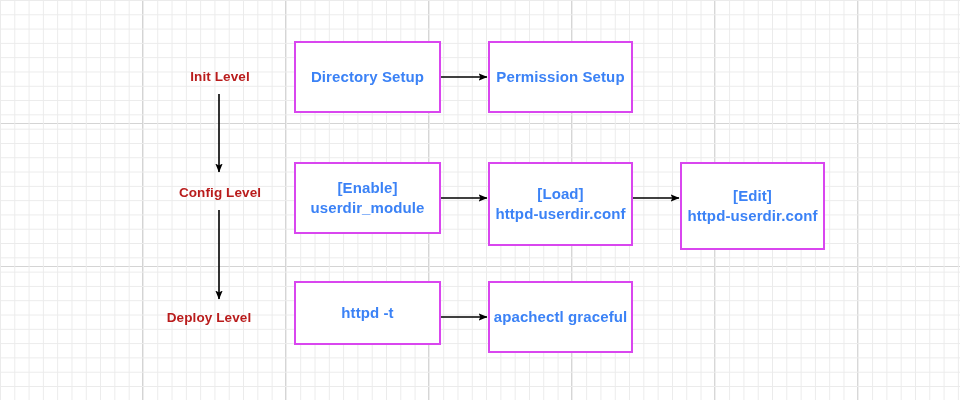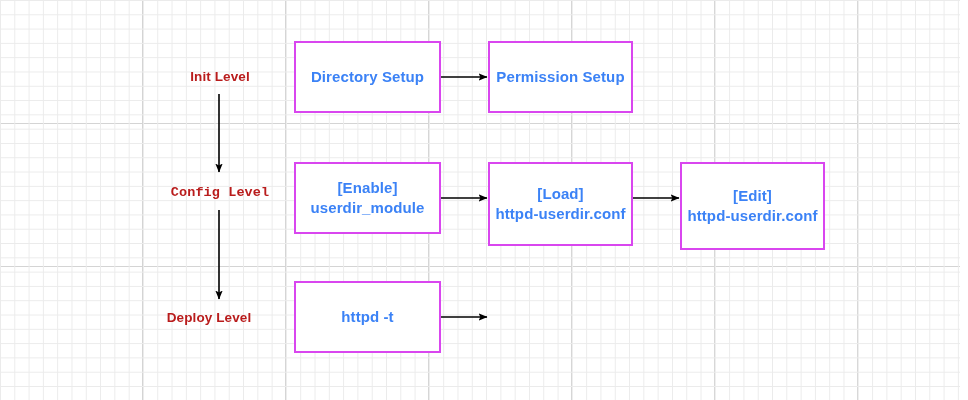--- a/index.html
+++ b/index.html
@@ -77,21 +77,21 @@
 </style>
 </head>
 <body>
 
 <div id="canvas">
 
   <div id="grid"></div>
 
   <div class="level-label" style="left:220px; top:76px;">Init Level</div>
 
-  <div class="level-label" style="left:220px; top:192px;font-family:Liberation Mono, monospace;">Config Level</div>
+  <div class="level-label" style="left:220px; top:192px;">Config Level</div>
 
   <div class="level-label" style="left:209px; top:317px;">Deploy Level</div>
 
   <svg class="connectors" viewBox="0 0 968 400">
     <defs>
       <marker id="arrowhead" markerWidth="9" markerHeight="8" refX="8.5" refY="4" orient="auto" markerUnits="userSpaceOnUse">
         <path d="M0,0.3 L9,4 L0,7.7 L1.9,4 Z" fill="#000000"></path>
       </marker>
     </defs>
 
@@ -134,20 +134,25 @@
     </span>
   </div>
 
   <div class="node" style="left:680px; top:162px; width:145px; height:88px;">
     <span class="lines">
       <span>[Edit]</span><br>
       <span>httpd-userdir.conf</span>
     </span>
   </div>
 
-  <div class="node" style="left:294px; top:281px; width:147px; height:72px;">
+  <div class="node" style="left:294px; top:281px; width:147px; height:64px;">
     <span class="lines">
       <span>httpd -t</span>
     </span>
   </div>
 
+  <div class="node" style="left:488px; top:281px; width:145px; height:72px;">
+    <span class="lines">
+      <span>apachectl graceful</span>
+    </span>
+  </div>
 
 </div>
 
 </body></html>

